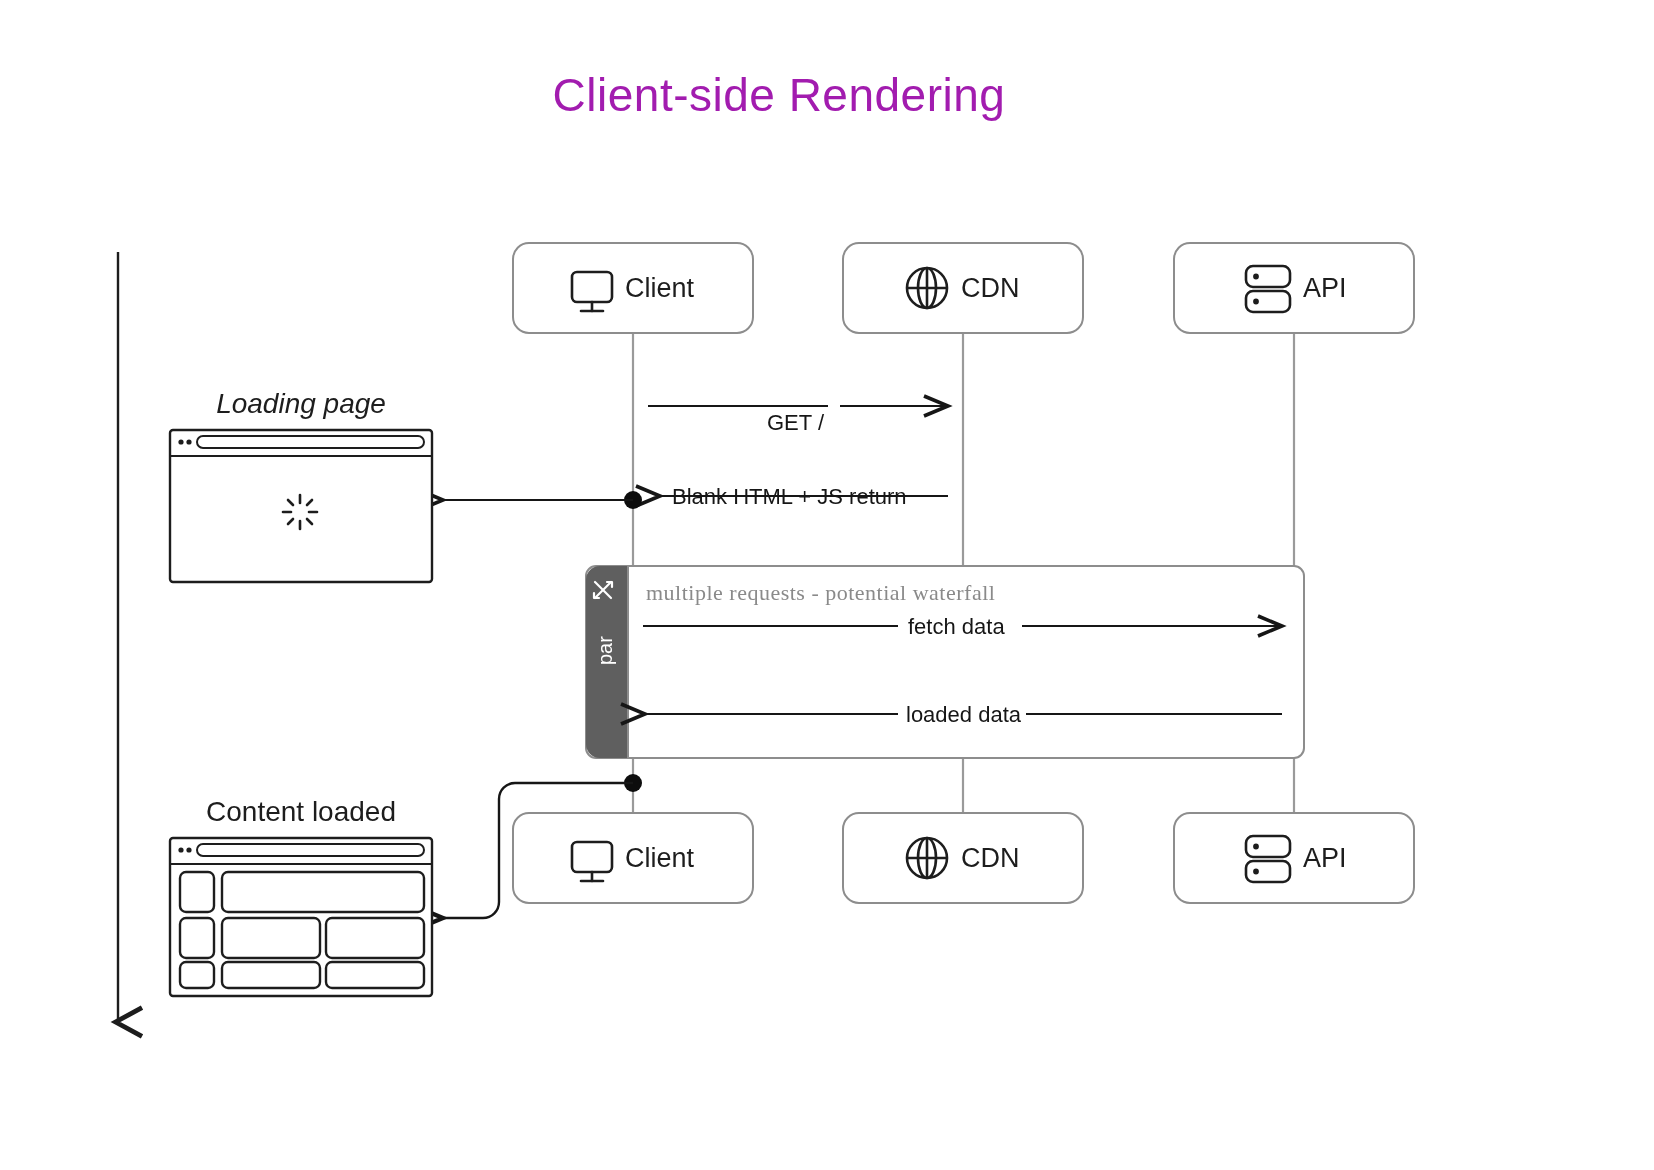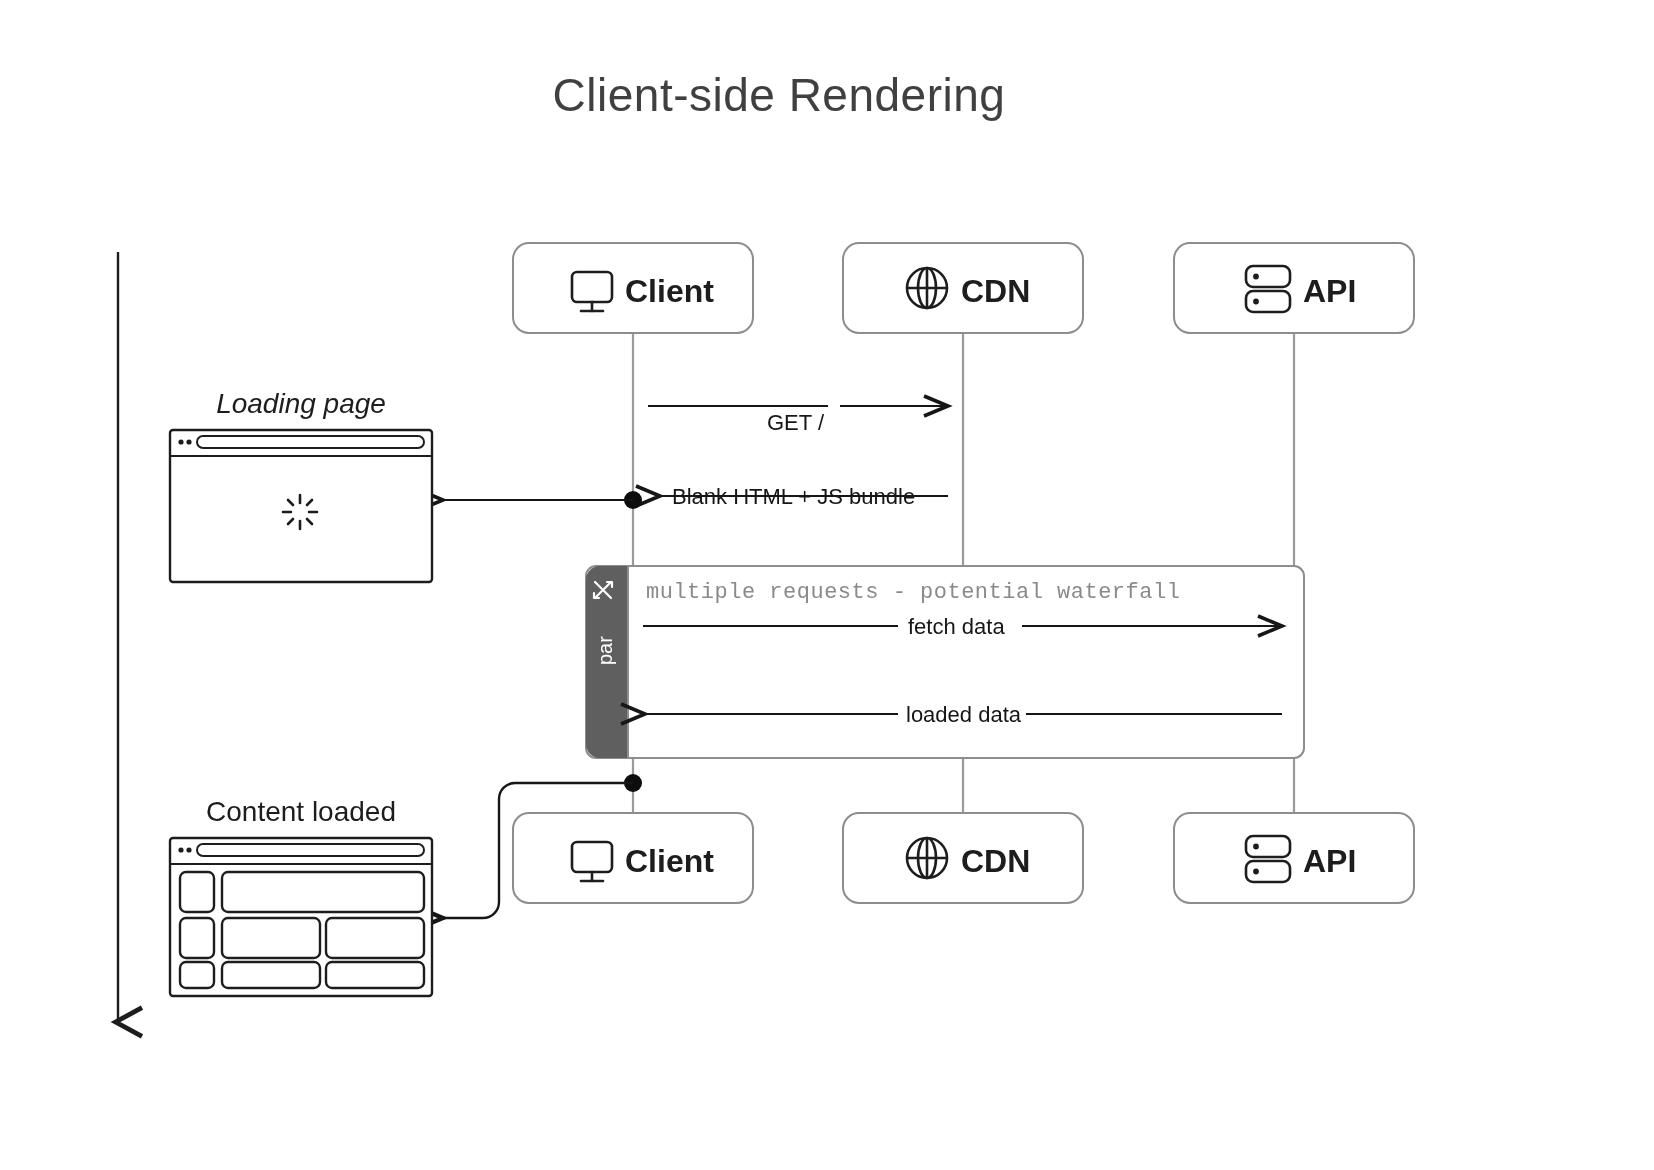--- a/index.html
+++ b/index.html
@@ -30,38 +30,37 @@
     position: absolute;
     white-space: nowrap;
   }
   .title {
     left: 0;
     top: 68px;
     width: 1558px;
     text-align: center;
     font-size: 46px;
     letter-spacing: 0.5px;
-    color: #404040;
+    color: #a21caf;
   }
   .node-label {
-    font-size: 32px;
+    font-size: 27px;
     color: #1d1d1d;
-    font-weight: bold;
   }
   .msg-label {
     font-size: 22px;
     color: #161616;
   }
   .mock-caption {
     font-size: 28px;
     color: #1d1d1d;
     text-align: center;
   }
   .par-title {
-    font-family: Liberation Mono, monospace;
+    font-family: Liberation Serif, serif;
     font-size: 22px;
     color: #8a8a8a;
     letter-spacing: 0.5px;
   }
   .par-tag {
     position: absolute;
     font-family: "Liberation Sans", sans-serif;
     font-size: 20px;
     color: #ffffff;
     transform: rotate(-90deg);
@@ -238,21 +237,21 @@
 
   <div class="txt node-label" style="left:625px; top:273px;">Client</div>
   <div class="txt node-label" style="left:961px; top:273px;">CDN</div>
   <div class="txt node-label" style="left:1303px; top:273px;">API</div>
 
   <div class="txt node-label" style="left:625px; top:843px;">Client</div>
   <div class="txt node-label" style="left:961px; top:843px;">CDN</div>
   <div class="txt node-label" style="left:1303px; top:843px;">API</div>
 
   <div class="txt msg-label" style="left:767px; top:410px;">GET /</div>
-  <div class="txt msg-label" style="left:672px; top:484px;">Blank HTML + JS bundle</div>
+  <div class="txt msg-label" style="left:672px; top:484px;">Blank HTML + JS return</div>
   <div class="txt msg-label" style="left:908px; top:614px;">fetch data</div>
   <div class="txt msg-label" style="left:906px; top:702px;">loaded data</div>
 
   <div class="txt par-title" style="left:646px; top:580px;">multiple requests - potential waterfall</div>
 
   <div class="par-tag" style="left:594px; top:665px;">par</div>
 
   <div class="txt mock-caption" style="left:170px; top:388px; width:262px;font-style:italic;">Loading page</div>
   <div class="txt mock-caption" style="left:170px; top:796px; width:262px;">Content loaded</div>
 

